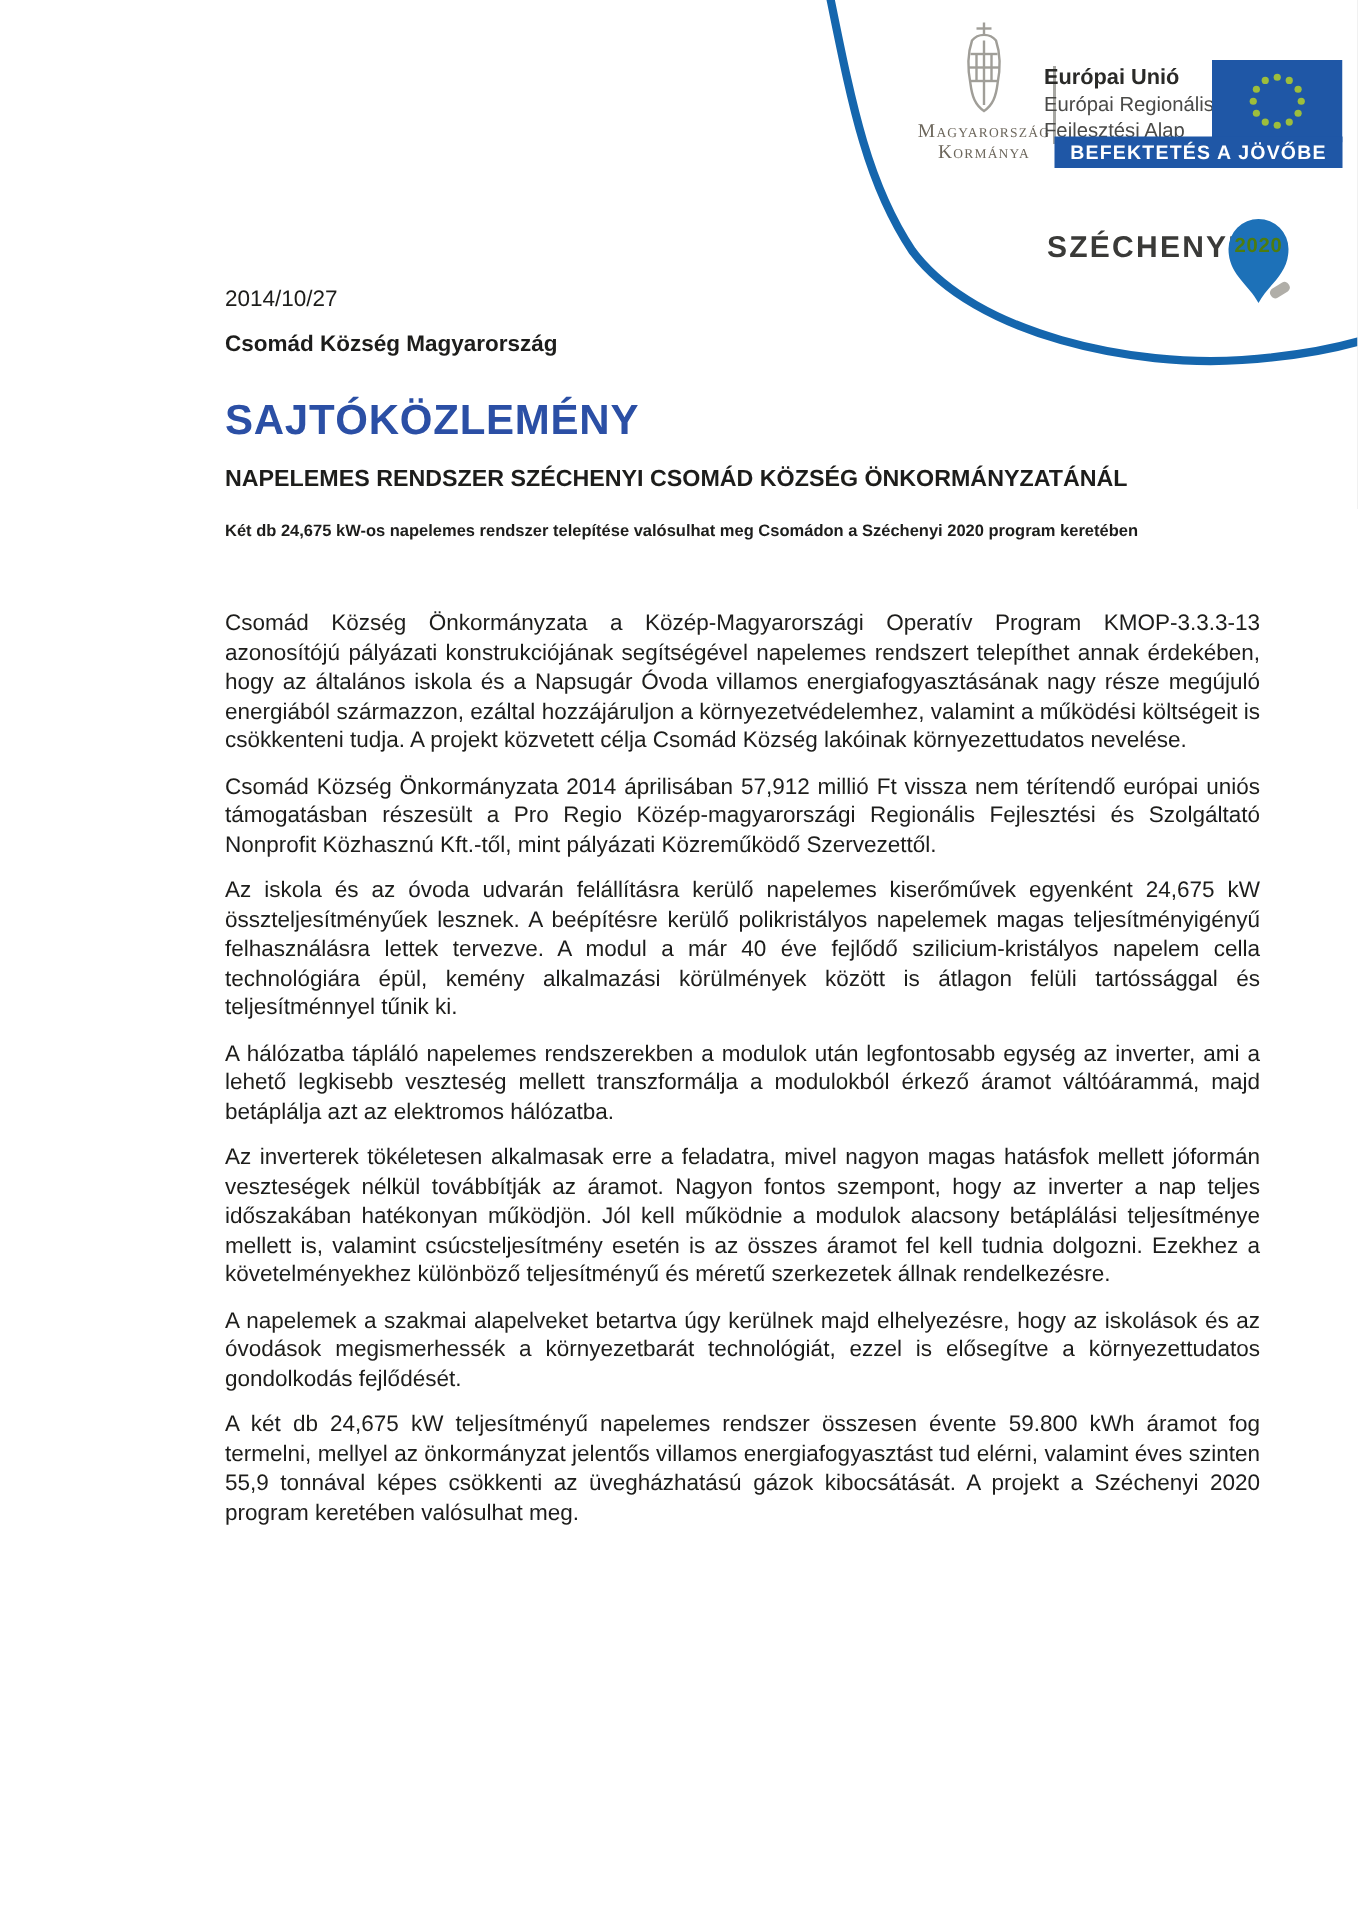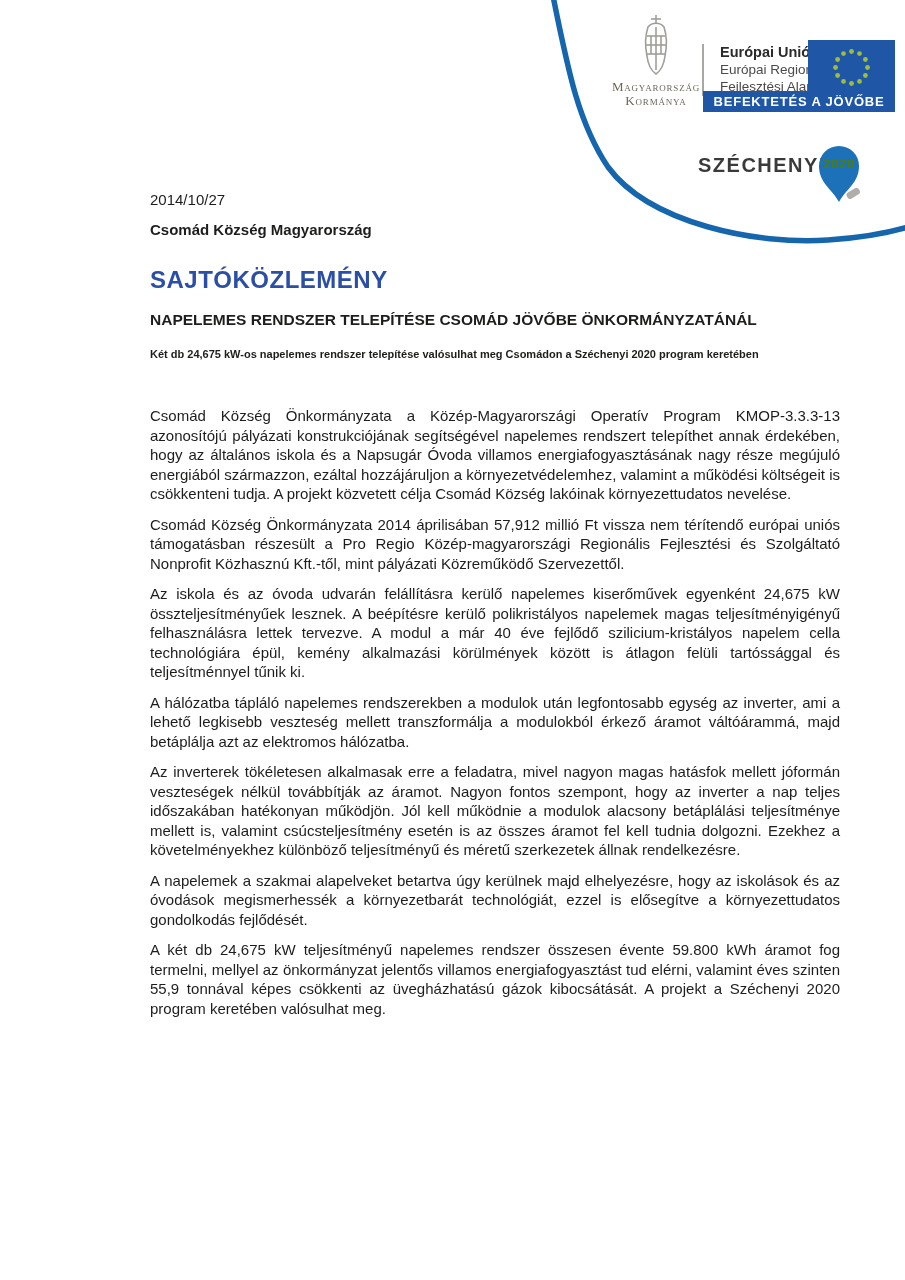--- a/index.html
+++ b/index.html
@@ -20,21 +20,21 @@
   .gov-block { position:absolute; top:14px; left:598px; width:116px; text-align:center; }
   .gov-crest { display:block; margin:0 auto 4px auto; }
   .gov-name {
     font-family:"Liberation Serif", serif;
     font-size:13px; line-height:14px; letter-spacing:0.8px;
     color:#6d675c; font-variant: small-caps; text-transform: none;
   }
 
   .eu-divider { position:absolute; top:44px; left:702px; width:2px; height:52px; background:#a7a7a3; }
 
-  .eu-text { position:absolute; top:43px; left:720px; width:160px; }
+  .eu-text { position:absolute; top:43px; left:696px; width:160px; }
   .eu-line1 { font-size:14.5px; font-weight:bold; color:#2a2a28; line-height:18px; }
   .eu-line2, .eu-line3 { font-size:13.5px; color:#4a4a48; line-height:17px; }
 
   .eu-flag { position:absolute; top:40px; left:808px; width:87px; height:55px; }
 
   .invest-banner {
     position:absolute; top:91px; left:703px; width:192px; height:21px;
     background:#1f57a6; color:#ffffff;
     font-size:13px; font-weight:bold; letter-spacing:0.8px;
     display:flex; align-items:center; justify-content:center;
@@ -50,21 +50,21 @@
     position:absolute; top:14px; left:121px; width:40px; text-align:center;
     font-size:13.5px; font-weight:bold; letter-spacing:0.5px; color:#4d7c0f;
   }
 
   
   .content { position:absolute; left:108px; top:191px; width:690px;margin-left:42px; }
 
   .doc-date { font-size:15px; margin:0 0 13px 0; }
   .doc-org  { font-size:15px; font-weight:bold; margin:0 0 27px 0; }
   .doc-title {
-    font-size:24px; font-weight:bold; color:#2b4fa5;
+    font-size:28px; font-weight:bold; color:#2b4fa5;
     letter-spacing:0.5px; margin:0 0 15px 0; line-height:30px;
   }
   .doc-subtitle { font-size:15.5px; font-weight:bold; margin:0 0 13px 0; line-height:20px; }
   .doc-lead {
     font-size:11px; font-weight:bold; text-align:justify;
     line-height:22px; margin:0 0 41px 0;
   }
   .doc-para {
     font-size:15px; text-align:justify; line-height:19.5px;
     margin:0 0 11px 0;
@@ -132,21 +132,21 @@
       <rect x="30" y="46" width="14" height="7" rx="3" transform="rotate(-32 37 49)" fill="#b0aea8"></rect>
       <path d="M23 58 C16 45 3 39 3 22 A 20 20 0 1 1 43 22 C43 39 30 45 23 58 Z" fill="#1d71b8"></path>
     </svg>
     <span class="szechenyi-year">2020</span>
   </div>
 
   <div class="content">
     <p class="doc-date">2014/10/27</p>
     <p class="doc-org">Csomád Község Magyarország</p>
     <h1 class="doc-title">SAJTÓKÖZLEMÉNY</h1>
-    <p class="doc-subtitle">NAPELEMES RENDSZER TELEPÍTÉSE CSOMÁD JÖVŐBE ÖNKORMÁNYZATÁNÁL</p>
+    <p class="doc-subtitle">NAPELEMES RENDSZER SZÉCHENYI CSOMÁD KÖZSÉG ÖNKORMÁNYZATÁNÁL</p>
     <p class="doc-lead">Két db 24,675 kW-os napelemes rendszer telepítése valósulhat meg Csomádon a Széchenyi 2020 program keretében</p>
 
     <p class="doc-para">Csomád Község Önkormányzata a Közép-Magyarországi Operatív Program KMOP-3.3.3-13 azonosítójú pályázati konstrukciójának segítségével napelemes rendszert telepíthet annak érdekében, hogy az általános iskola és a Napsugár Óvoda villamos energiafogyasztásának nagy része megújuló energiából származzon, ezáltal hozzájáruljon a környezetvédelemhez, valamint a működési költségeit is csökkenteni tudja. A projekt közvetett célja Csomád Község lakóinak környezettudatos nevelése.</p>
     <p class="doc-para">Csomád Község Önkormányzata 2014 áprilisában 57,912 millió Ft vissza nem térítendő európai uniós támogatásban részesült a Pro Regio Közép-magyarországi Regionális Fejlesztési és Szolgáltató Nonprofit Közhasznú Kft.-től, mint pályázati Közreműködő Szervezettől.</p>
     <p class="doc-para">Az iskola és az óvoda udvarán felállításra kerülő napelemes kiserőművek egyenként 24,675 kW összteljesítményűek lesznek. A beépítésre kerülő polikristályos napelemek magas teljesítményigényű felhasználásra lettek tervezve. A modul a már 40 éve fejlődő szilicium-kristályos napelem cella technológiára épül, kemény alkalmazási körülmények között is átlagon felüli tartóssággal és teljesítménnyel tűnik ki.</p>
     <p class="doc-para">A hálózatba tápláló napelemes rendszerekben a modulok után legfontosabb egység az inverter, ami a lehető legkisebb veszteség mellett transzformálja a modulokból érkező áramot váltóárammá, majd betáplálja azt az elektromos hálózatba.</p>
     <p class="doc-para">Az inverterek tökéletesen alkalmasak erre a feladatra, mivel nagyon magas hatásfok mellett jóformán veszteségek nélkül továbbítják az áramot. Nagyon fontos szempont, hogy az inverter a nap teljes időszakában hatékonyan működjön. Jól kell működnie a modulok alacsony betáplálási teljesítménye mellett is, valamint csúcsteljesítmény esetén is az összes áramot fel kell tudnia dolgozni. Ezekhez a követelményekhez különböző teljesítményű és méretű szerkezetek állnak rendelkezésre.</p>
     <p class="doc-para">A napelemek a szakmai alapelveket betartva úgy kerülnek majd elhelyezésre, hogy az iskolások és az óvodások megismerhessék a környezetbarát technológiát, ezzel is elősegítve a környezettudatos gondolkodás fejlődését.</p>
     <p class="doc-para">A két db 24,675 kW teljesítményű napelemes rendszer összesen évente 59.800 kWh áramot fog termelni, mellyel az önkormányzat jelentős villamos energiafogyasztást tud elérni, valamint éves szinten 55,9 tonnával képes csökkenti az üvegházhatású gázok kibocsátását. A projekt a Széchenyi 2020 program keretében valósulhat meg.</p>
   </div>

